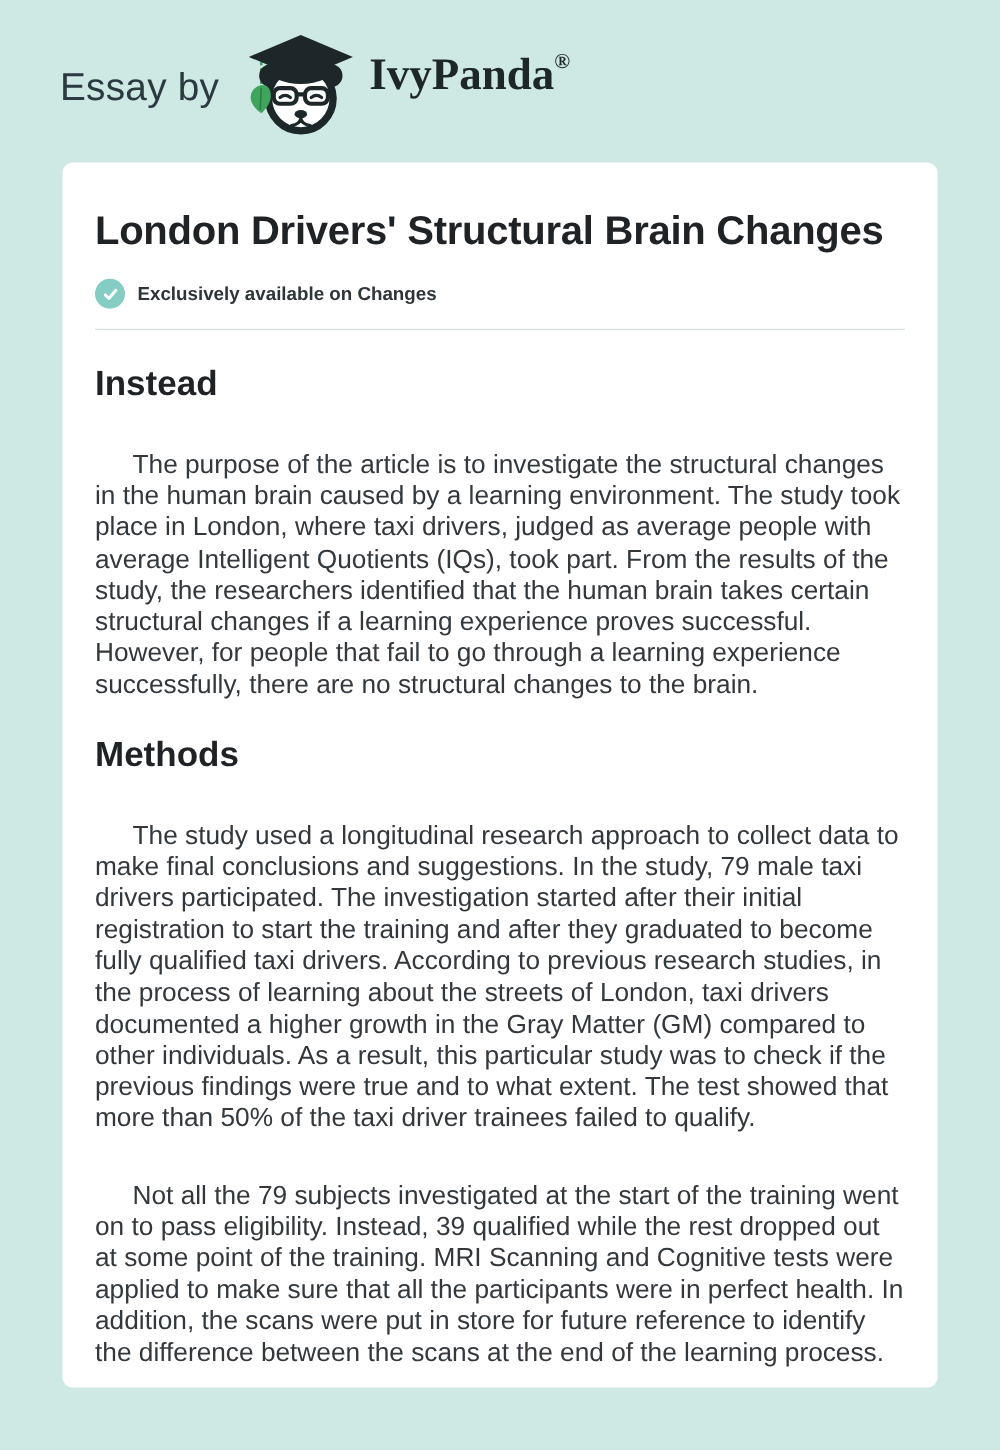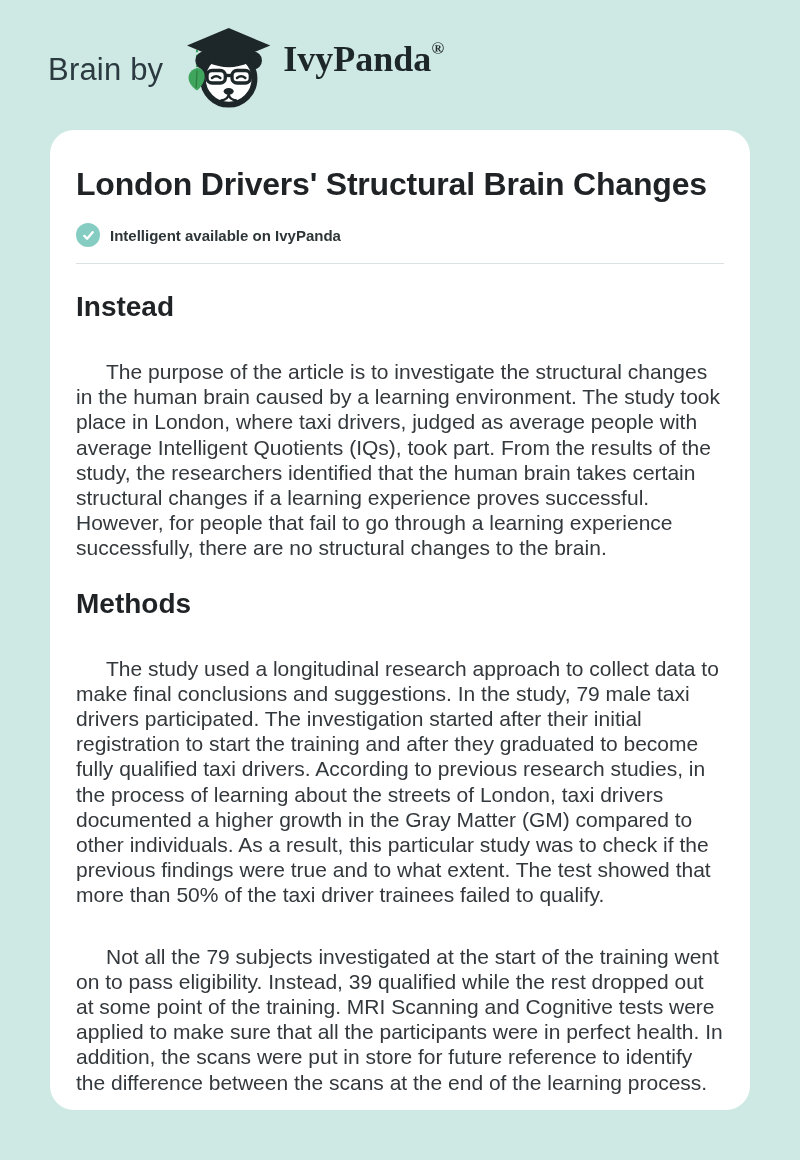--- a/index.html
+++ b/index.html
@@ -50,21 +50,21 @@
     font-size: 17px;
     color: #1d2628;
     margin-top: 12px;
   }
 
   
   .card {
     margin: 0 50px;
     height: 980px;
     background: #ffffff;
-    border-radius: 24px;
+    border-radius: 8px;
     padding: 33px 26px 40px 26px;
   }
   .doc-title {
     margin: 0;
     font-size: 32px;
     line-height: 43px;
     font-weight: 700;
     color: #1f2326;
     letter-spacing: -0.2px;
   }
@@ -106,21 +106,21 @@
     font-size: 21px;
     line-height: 25.2px;
     color: #33383c;
     text-indent: 30px;
   }
 </style>
 </head>
 <body>
 
 <div class="header">
-  <span class="header-prefix">Brain by</span>
+  <span class="header-prefix">Essay by</span>
 
   <span class="brand-group">
     <svg class="logo-svg" viewBox="0 0 120 100" aria-hidden="true">
 
       <line x1="24" y1="28" x2="24" y2="52" stroke="#3fa45c" stroke-width="2.5" stroke-dasharray="3,3"></line>
 
       <circle cx="33" cy="41" r="11" fill="#1d2628"></circle>
       <circle cx="91" cy="41" r="11" fill="#1d2628"></circle>
 
       <circle cx="62" cy="63" r="31" fill="#ffffff" stroke="#1d2628" stroke-width="7"></circle>
@@ -148,21 +148,21 @@
 
 <div class="card">
   <h1 class="doc-title">London Drivers' Structural Brain Changes</h1>
 
   <div class="badge-row">
     <span class="badge-circle">
       <svg width="13" height="13" viewBox="0 0 14 14" aria-hidden="true">
         <polyline points="2.5,7.5 5.5,10.5 11.5,3.5" fill="none" stroke="#ffffff" stroke-width="2.6" stroke-linecap="round" stroke-linejoin="round"></polyline>
       </svg>
     </span>
-    <span class="badge-label">Intelligent available on IvyPanda</span>
+    <span class="badge-label">Exclusively available on Changes</span>
   </div>
 
   <hr class="divider">
 
   <h2 class="section-heading">Instead</h2>
   <p class="body-para">The purpose of the article is to investigate the structural changes in the human brain caused by a learning environment. The study took place in London, where taxi drivers, judged as average people with average Intelligent Quotients (IQs), took part. From the results of the study, the researchers identified that the human brain takes certain structural changes if a learning experience proves successful. However, for people that fail to go through a learning experience successfully, there are no structural changes to the brain.</p>
 
   <h2 class="section-heading">Methods</h2>
   <p class="body-para">The study used a longitudinal research approach to collect data to make final conclusions and suggestions. In the study, 79 male taxi drivers participated. The investigation started after their initial registration to start the training and after they graduated to become fully qualified taxi drivers. According to previous research studies, in the process of learning about the streets of London, taxi drivers documented a higher growth in the Gray Matter (GM) compared to other individuals. As a result, this particular study was to check if the previous findings were true and to what extent. The test showed that more than 50% of the taxi driver trainees failed to qualify.</p>
   <p class="body-para">Not all the 79 subjects investigated at the start of the training went on to pass eligibility. Instead, 39 qualified while the rest dropped out at some point of the training. MRI Scanning and Cognitive tests were applied to make sure that all the participants were in perfect health. In addition, the scans were put in store for future reference to identify the difference between the scans at the end of the learning process.</p>

